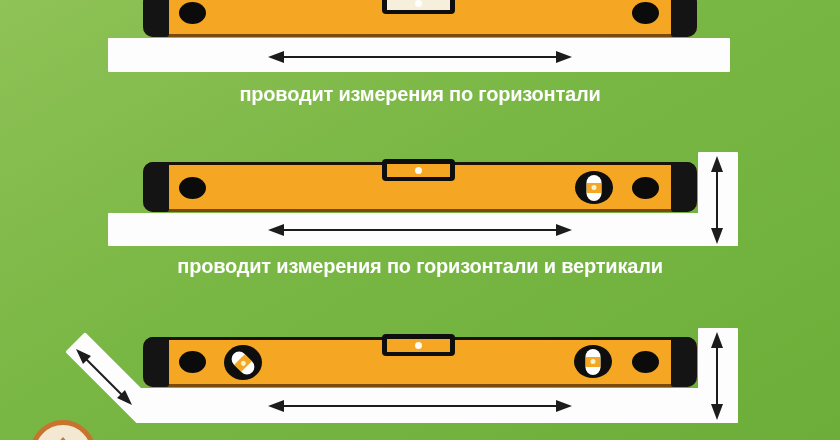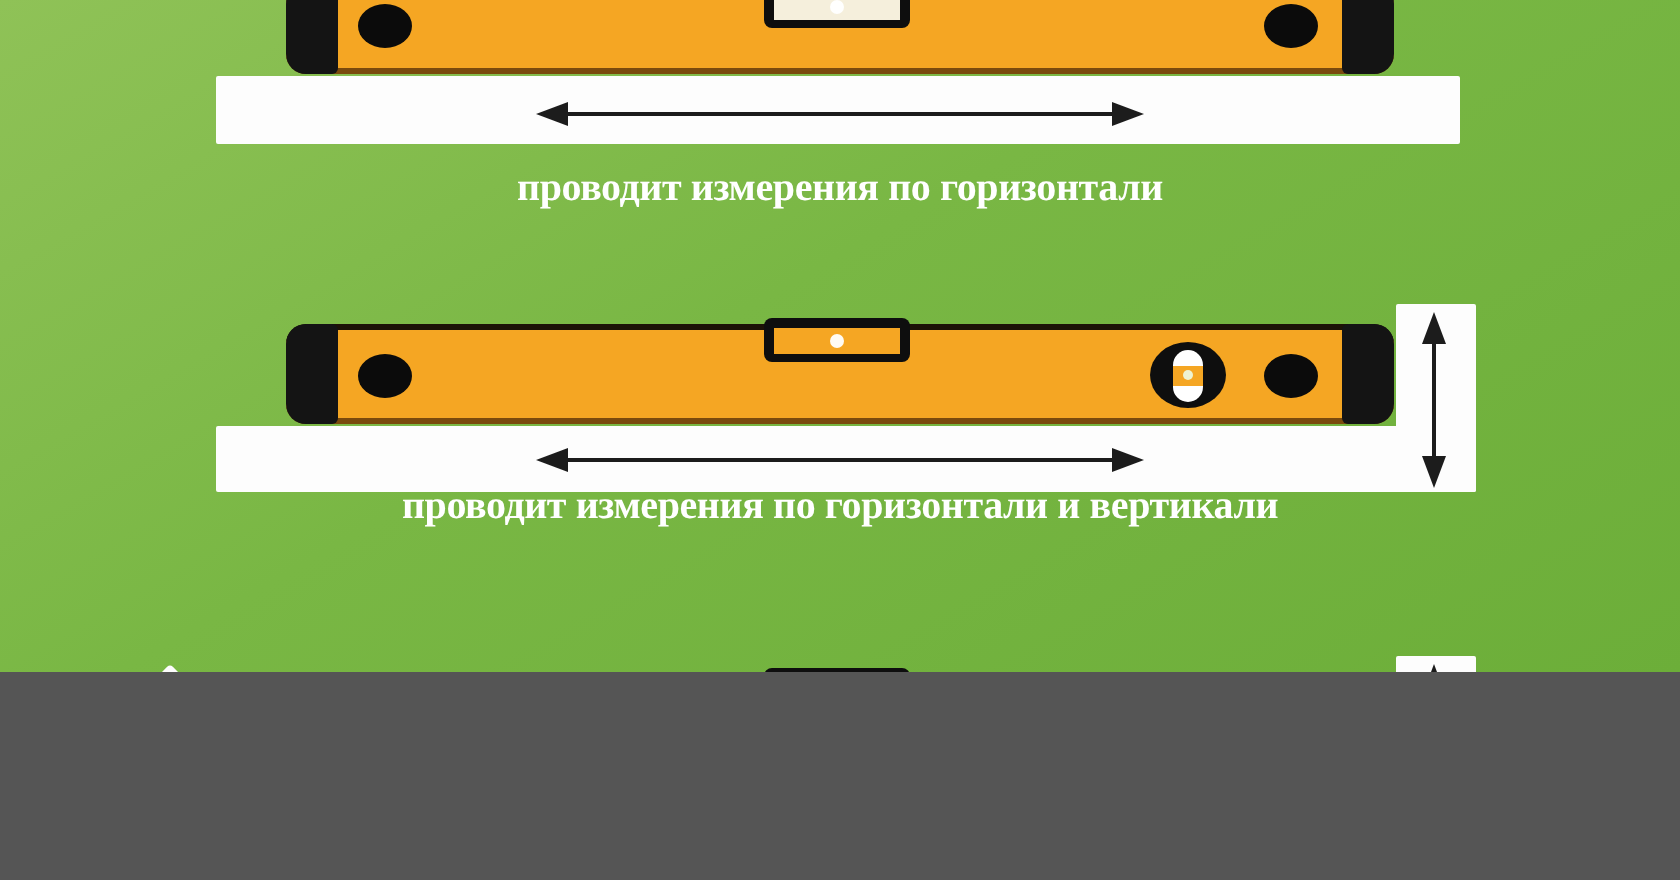--- a/index.html
+++ b/index.html
@@ -1,19 +1,19 @@
 <!DOCTYPE html>
 <html style="--background-top: #8fc257; --background-bottom: #6cae39; --level-body: #F5A623; --level-cap: #141414; --level-edge: #7A4A0D; --board: #FDFDFD; --arrow: #1C1C1C; --caption-text: #FFFFFF; --vial-window: #F5EFDC; --bubble-dot: #FFFFFF; --logo-ring: #C8742F; --logo-fill: #F3E9D2; --logo-mark: #D2722E;"><head>
 <meta charset="utf-8">
 <style>
   html,body{margin:0;padding:0;background:#555;}
   .stage{
-    position:relative;width:840px;height:336px;overflow:hidden;
+    position:relative;width:840px;height:440px;overflow:hidden;
     background:linear-gradient(150deg,var(--background-top,#8fc257) 0%,#79b744 45%,var(--background-bottom,#6cae39) 100%);
-    font-family:Liberation Serif, serif;
+    font-family:Liberation Sans, sans-serif;
   }
   .abs{position:absolute;}
   
   .board{position:absolute;background:var(--board,#fdfdfd);border-radius:1px;}
   
   .level{position:absolute;width:554px;height:50px;}
   .lv-body{position:absolute;inset:0;background:var(--level-body,#f5a623);
     border-top:3px solid #1c1207;border-bottom:3px solid var(--level-edge,#7a4a0d);
     border-radius:10px;box-sizing:border-box;}
   .cap{position:absolute;top:0;bottom:0;width:26px;background:var(--level-cap,#141414);}
@@ -113,21 +113,21 @@
       <line x1="16" y1="10" x2="292" y2="10"></line>
       <polygon points="2,10 18,4 18,16"></polygon>
       <polygon points="306,10 290,4 290,16"></polygon>
     </svg>
     <svg class="arrow" style="left:706px;top:154px;" width="22" height="92">
       <line x1="11" y1="16" x2="11" y2="76"></line>
       <polygon points="11,2 5,18 17,18"></polygon>
       <polygon points="11,90 5,74 17,74"></polygon>
     </svg>
 
-    <div class="caption" style="top:242px;">проводит измерения по горизонтали и вертикали</div>
+    <div class="caption" style="top:255px;">проводит измерения по горизонтали и вертикали</div>
   </div>
 
   <div class="abs">
     <div class="angle-wrap">
       <div class="angle-board"></div>
     </div>
     <div class="board" style="left:698px;top:328px;width:40px;height:95px;"></div>
     <div class="board" style="left:140px;top:388px;width:598px;height:35px;"></div>
 
     <div class="level" style="left:143px;top:337px;">

